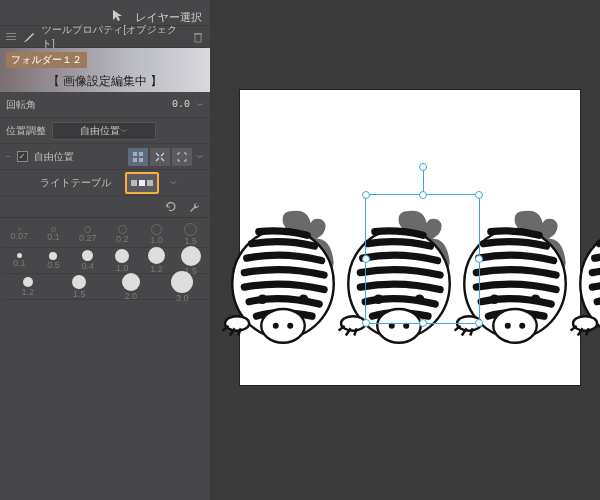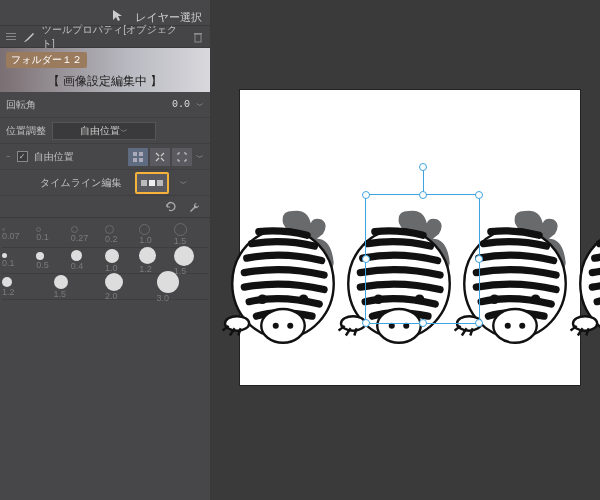--- a/index.html
+++ b/index.html
@@ -23,21 +23,21 @@
 .chev::after{content:"﹀"; font-size:8px; color:#aaa;}
 .tiling-btns { display:flex; gap:2px; margin-left:auto;}
 .tiling-btns .tb { width:20px; height:18px; background:#5a5a60; display:flex; align-items:center; justify-content:center; font-size:10px;}
 .tiling-btns .tb.active{ background:#5f6b80;}
 .dir-row { justify-content:flex-start; }
 .dir-btn { width:34px; height:22px; background:#5a5a60; border:2px solid #f6b23a; border-radius:2px; margin-left:8px; display:flex; align-items:center; justify-content:center;}
 .dir-btn .sq{width:6px;height:6px;background:#bbb;margin:0 1px;}
 .footer-icons { height:22px; display:flex; align-items:center; justify-content:flex-end; gap:10px; padding:0 8px; border-bottom:1px solid #3a3a3a;}
 .brush-grid { padding:4px 2px; font-size:9px; color:#7a7a7a;}
 .bg-row{display:flex;align-items:center;height:26px;border-bottom:1px solid #3d3d3f;}
-.bg-cell{flex:1;display:flex;align-items:flex-start;justify-content:center;flex-direction:column;gap:0;}
+.bg-cell{flex:1;display:flex;align-items:center;justify-content:center;flex-direction:column;gap:0;}
 .ring{border:1px solid #6a6a6a;border-radius:50%;display:block;}
 .dot{background:#ddd;border-radius:50%;display:block;}
 .canvas-area { flex:1; background:#3a3a3a; position:relative;}
 .canvas { position:absolute; left:30px; top:90px; width:340px; height:295px; background:#fff; box-shadow:0 0 0 1px #222;}
 .zebra-row{position:absolute;top:115px;left:-12px;right:-12px;height:145px;display:flex;}
 .zebra{flex:0 0 122px;margin-left:-6px;}
 .sel-box{position:absolute;border:1px solid #3ea4e0;left:155px;top:194px;width:115px;height:130px;}
 .sel-handle{position:absolute;width:8px;height:8px;background:#fff;border:1px solid #3ea4e0;border-radius:50%;}
 .sel-rot{position:absolute;left:50%;top:-32px;width:8px;height:8px;background:#fff;border:1px solid #3ea4e0;border-radius:50%;transform:translateX(-50%);}
 .sel-line{position:absolute;left:50%;top:-30px;width:1px;height:30px;background:#3ea4e0;}
@@ -119,21 +119,21 @@
           <svg width="12" height="12">
             <path d="M2 4 L2 2 L4 2 M8 2 L10 2 L10 4 M10 8 L10 10 L8 10 M4 10 L2 10 L2 8" stroke="#ccc" fill="none"></path>
           </svg>
         </div>
       <span class="chev" style="align-self:center;margin-left:2px;"></span>
     </div>
   </div>
 
   <div class="prop-row dir-row">
     <span style="width:28px"></span>
-    <span class="lab">タイムライン編集</span>
+    <span class="lab">ライトテーブル</span>
     <div class="dir-btn">
       <span class="sq"></span>
         <span class="sq" style="background:#eee"></span>
         <span class="sq"></span>
     </div>
     <span class="chev" style="margin-left:4px;"></span>
   </div>
 
   <div class="footer-icons">
     <span>

